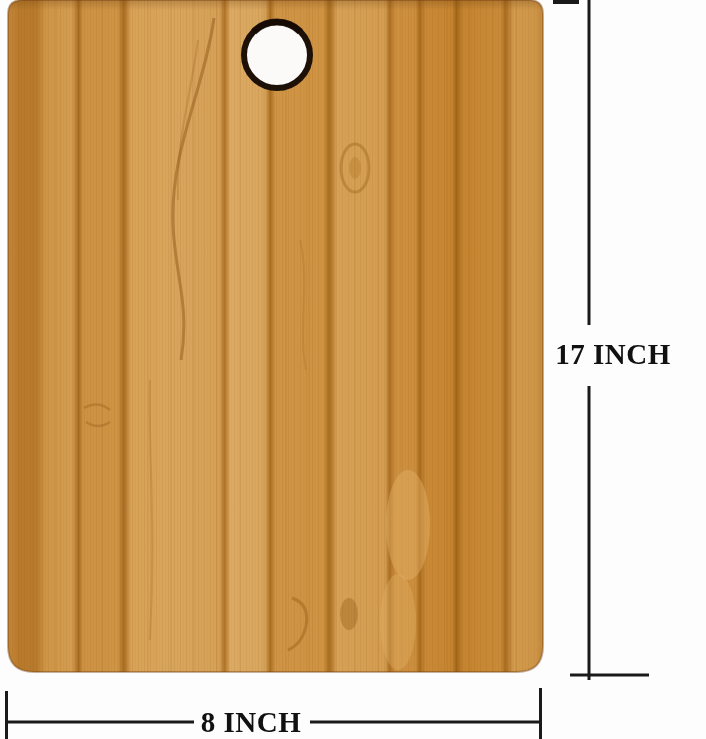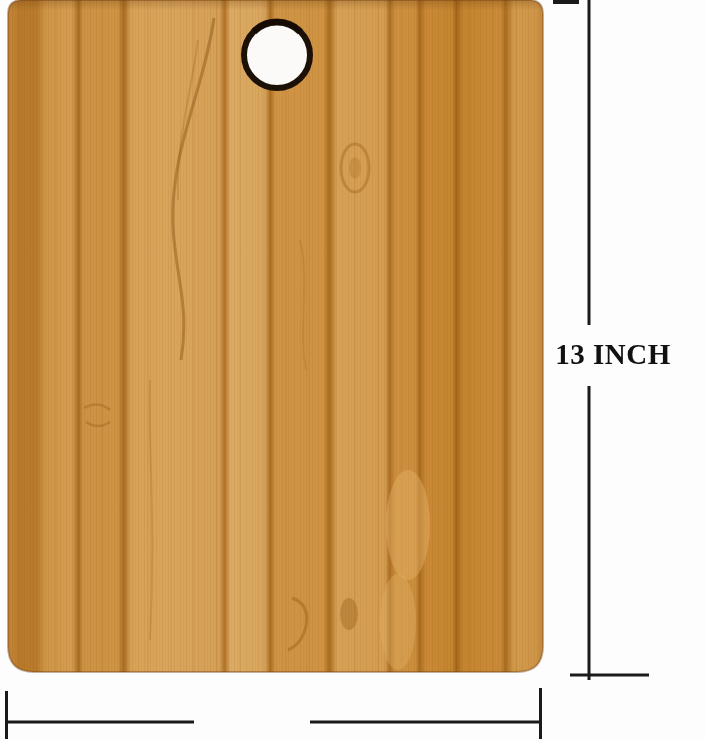--- a/index.html
+++ b/index.html
@@ -142,16 +142,17 @@
       </g>
       <g>
         <line x1="6.5" y1="691" x2="6.5" y2="739"></line>
         <line x1="5" y1="722" x2="194" y2="722"></line>
         <line x1="310" y1="722" x2="542" y2="722"></line>
         <line x1="540.5" y1="688" x2="540.5" y2="739"></line>
       </g>
     </g>
   </svg>
 
-  <div class="dim-label label-height">13 INCH</div>
+  <div class="dim-label label-height">17 INCH</div>
 
+  <div class="dim-label label-width">8 INCH</div>
 
 </div>
 
 </body></html>

